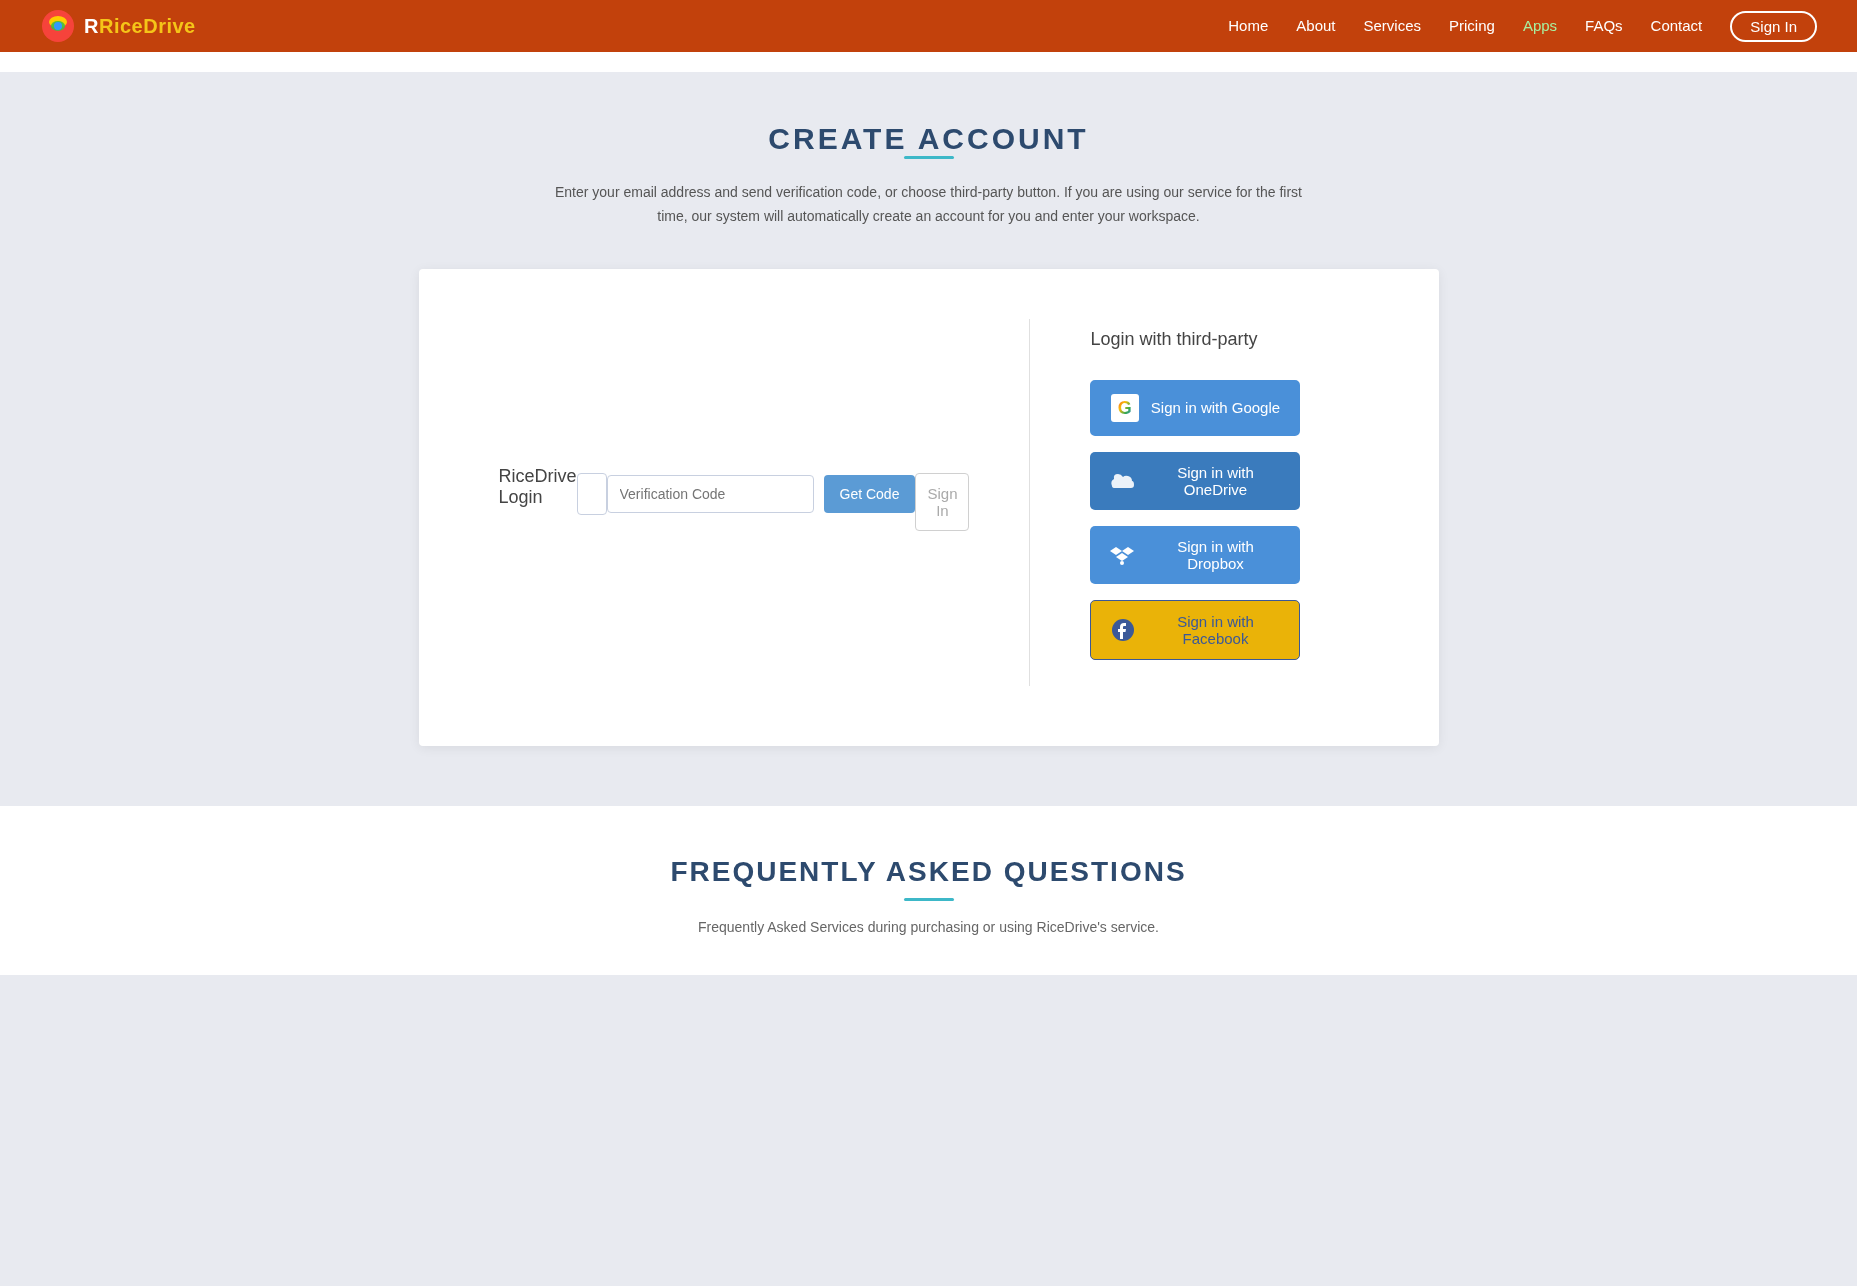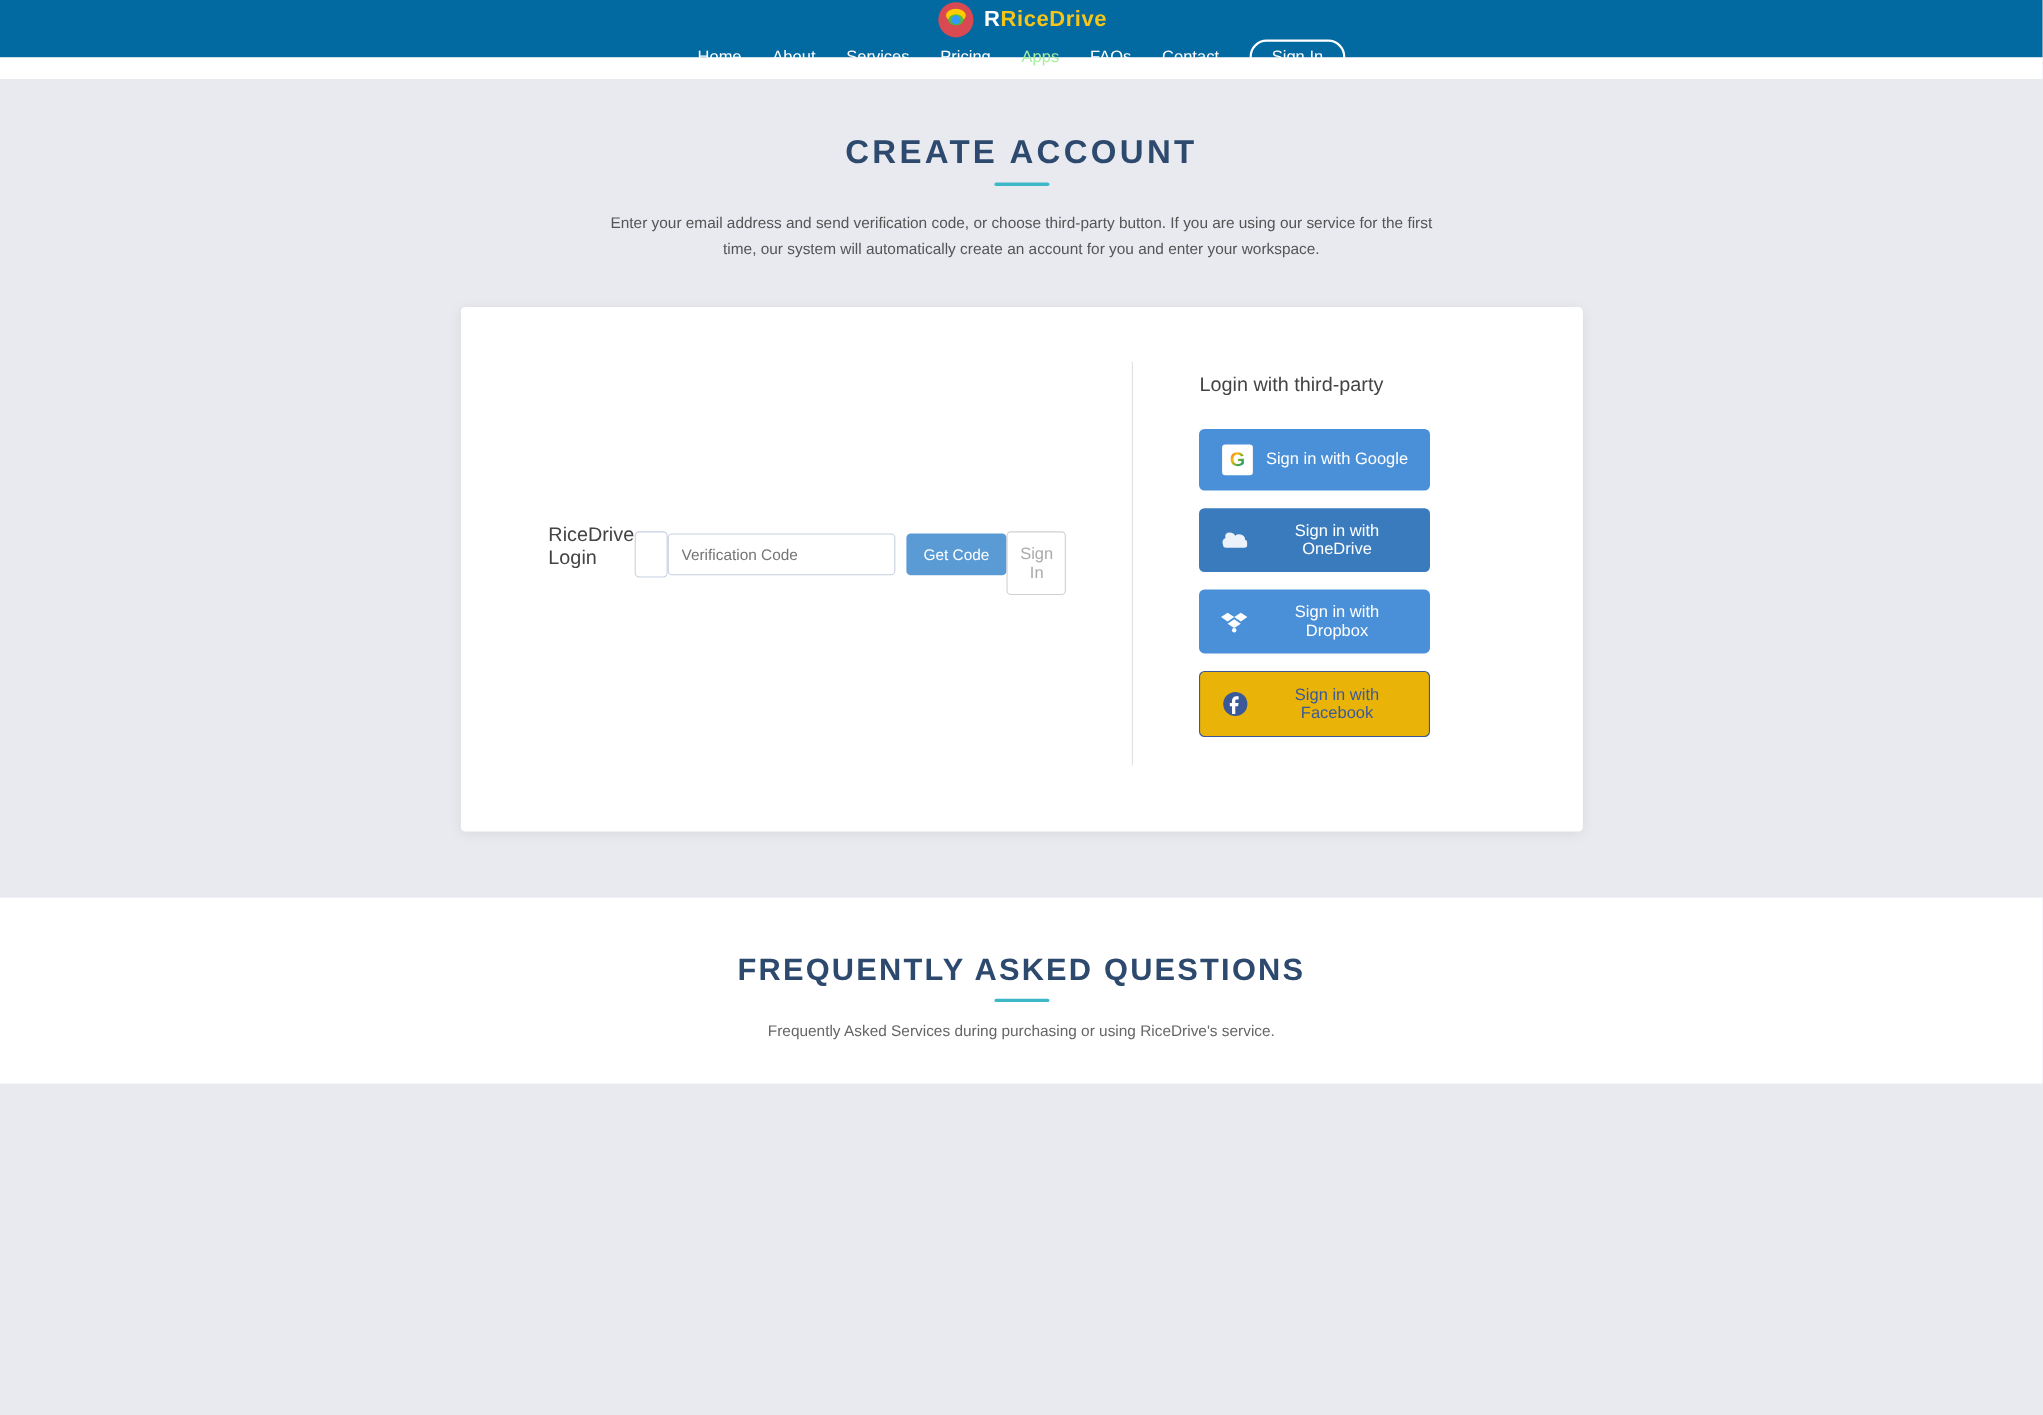--- a/index.html
+++ b/index.html
@@ -1,27 +1,26 @@
 <!DOCTYPE html>
 <html><head>
   <meta charset="utf-8">
   <style>
     * { box-sizing: border-box; margin: 0; padding: 0; }
     body { font-family: 'Segoe UI', Arial, sans-serif; background: #e8eaf0; min-height: 100vh; }
 
     
     .navbar {
-      background: #0369a1;
+      background: #c2410c;
       height: 52px;
       display: flex;
       align-items: center;
       justify-content: space-between;
       padding: 0 40px;
       position: relative;
-      flex-direction: column;
     }
     .navbar-logo {
       display: flex;
       align-items: center;
       gap: 8px;
       text-decoration: none;
     }
     .logo-icon {
       width: 36px;
       height: 36px;
@@ -73,21 +72,20 @@
       padding: 50px 20px 60px;
     }
 
     .page-title {
       text-align: center;
       font-size: 30px;
       font-weight: 700;
       color: #2d4a6e;
       letter-spacing: 3px;
       text-transform: uppercase;
-      margin-bottom: 10px;
     }
     .title-underline {
       width: 50px;
       height: 3px;
       background: #3db8c8;
       margin: 0 auto 22px;
       border-radius: 2px;
     }
     .page-subtitle {
       text-align: center;

